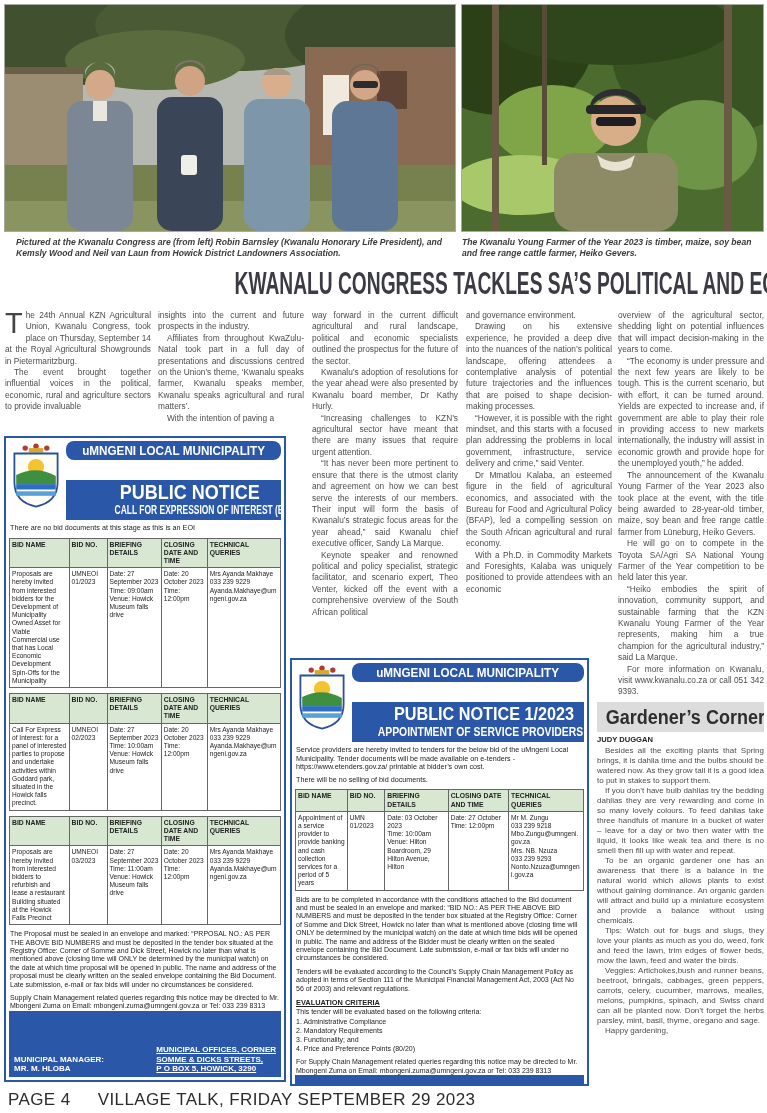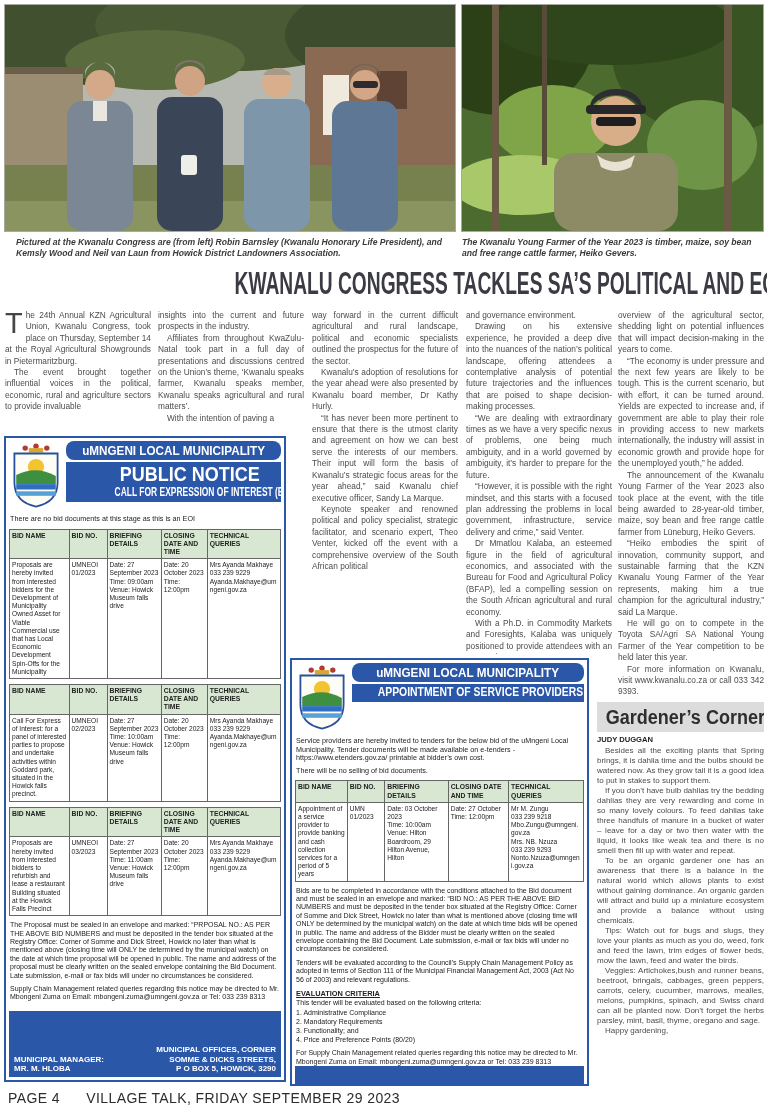--- a/index.html
+++ b/index.html
@@ -35,51 +35,51 @@
   .col5 { left:618px; width:146px; height:386px; }
   .dropcap::first-letter { float:left; font-size:29px; line-height:24px; padding:1px 3px 0 0; color:#454545; }
 
   
   .notice { position:absolute; box-sizing:border-box; border:2px solid #2b57a8; background:#fff;
             padding:3px; display:flex; flex-direction:column; overflow:hidden; }
   .notice1 { left:4px;   top:436px; width:282px; height:646px; }
   .notice2 { left:290px; top:658px; width:299px; height:428px; }
   .n-head { display:flex; gap:3px; }
   .n-logo { flex:0 0 54px; }
-  .n-bars { flex:1 1 auto; display:flex; flex-direction:column; gap:2px; min-width:0; }
+  .n-bars { flex:1 1 auto; display:flex; flex-direction:column; gap:20px; min-width:0; }
   .bar-muni { background:#2b57a8; color:#fff; border-radius:8px; text-align:center;
               font-weight:bold; font-size:13px; line-height:17px; padding:1px 0; overflow:hidden; }
   .bar-main { background:#2b57a8; color:#fff; text-align:center; padding:1px 0 3px; overflow:hidden; }
   .n-title { font-weight:bold; font-size:20px; line-height:22px; white-space:nowrap;padding-left:32px; }
   .n-sub   { font-weight:bold; font-size:13px; line-height:14px; white-space:nowrap; }
   .n-intro { font-size:7.2px; line-height:8.6px; color:#222; margin:4px 1px 0; }
   .n-table { width:100%; border-collapse:collapse; table-layout:fixed; margin-top:5px; }
   .n-table th { background:#d7e7d2; font-size:6.8px; line-height:8.2px; text-align:left;
                 vertical-align:top; padding:2px; border:1px solid #666; color:#222; }
   .n-table td { font-size:6.6px; line-height:8.2px; vertical-align:top; padding:2px;
                 border:1px solid #666; white-space:pre-line; overflow-wrap:anywhere; color:#222; }
   .n-para { font-size:7px; line-height:8.4px; color:#222; margin:5px 1px 0; }
   .n-eval-h { font-size:7.4px; font-weight:bold; text-decoration:underline; color:#222; margin:5px 1px 0; }
   .n-list { list-style:none; margin:1px 1px 0; padding:0; font-size:7px; line-height:9px; color:#222; }
   .n-foot { margin-top:auto; background:#2b57a8; color:#fff; display:flex; justify-content:space-between;
             align-items:flex-end; padding:3px 5px; font-weight:bold; font-size:8px; line-height:9.6px; }
   .n-foot .mgr  { white-space:pre-line;margin-top:41px; }
-  .n-foot .addr { white-space:pre-line; text-align:right; }
+  .n-foot .addr { white-space:pre-line; text-align:left;text-decoration:underline; }
 
   
   .gardener { position:absolute; left:597px; top:702px; width:167px; height:384px; overflow:hidden; }
   .g-title { background:#dcdcdc; text-align:center; font-weight:bold; font-size:20px; line-height:24px;
              color:#2e2e2e; padding:3px 0; white-space:nowrap; overflow:hidden; margin:0; }
   .g-byline { font-weight:bold; font-size:7.6px; line-height:9px; color:#222; margin:3px 0 2px; }
   .g-body { text-align:justify; font-size:8px; line-height:10px; color:#4c4c4c; }
   .g-body p { margin:0; }
   .g-body p.indent { text-indent:8px; }
 
   
-  .page-footer { position:absolute; left:8px; top:1090px; font-size:14px; color:#2c2c2c; letter-spacing:.4px; }
+  .page-footer { position:absolute; left:8px; top:1090px; font-size:17px; color:#2c2c2c; letter-spacing:.4px; }
   .page-footer .pg { margin-right:22px; }
 </style>
 </head>
 <body>
 
 <div class="page">
 
   <figure class="photo photo-left">
     <svg width="450" height="226" viewBox="0 0 450 226">
       <rect width="450" height="226" fill="#b5b9b2"></rect>
@@ -154,38 +154,38 @@
     <p class="indent">The event brought together influential voices in the political, economic, rural and agriculture sectors to provide invaluable</p>
   </div>
   <div class="col col2">
     <p>insights into the current and future prospects in the industry.</p>
     <p class="indent">Affiliates from throughout KwaZulu-Natal took part in a full day of presentations and discussions centred on the Union’s theme, ‘Kwanalu speaks farmer, Kwanalu speaks member, Kwanalu speaks agricultural and rural matters’.</p>
     <p class="indent">With the intention of paving a</p>
   </div>
   <div class="col col3">
     <p>way forward in the current difficult agricultural and rural landscape, political and economic specialists outlined the prospectus for the future of the sector.</p>
     <p class="indent">Kwanalu’s adoption of resolutions for the year ahead were also presented by Kwanalu board member, Dr Kathy Hurly.</p>
+    <p class="indent">“Increasing challenges to KZN’s agricultural sector have meant that there are many issues that require urgent attention.</p>
     <p class="indent">“It has never been more pertinent to ensure that there is the utmost clarity and agreement on how we can best serve the interests of our members. Their input will form the basis of Kwanalu’s strategic focus areas for the year ahead,” said Kwanalu chief executive officer, Sandy La Marque.</p>
     <p class="indent">Keynote speaker and renowned political and policy specialist, strategic facilitator, and scenario expert, Theo Venter, kicked off the event with a comprehensive overview of the South African political</p>
   </div>
   <div class="col col4">
     <p>and governance environment.</p>
     <p class="indent">Drawing on his extensive experience, he provided a deep dive into the nuances of the nation’s political landscape, offering attendees a contemplative analysis of potential future trajectories and the influences that are poised to shape decision-making processes.</p>
-    <p class="indent">“We are dealing with extraordinary times as we have a very specific nexus of problems, one being much ambiguity, and in a world governed by ambiguity, it’s harder to prepare for the future.</p>
     <p class="indent">“However, it is possible with the right mindset, and this starts with a focused plan addressing the problems in local government, infrastructure, service delivery and crime,” said Venter.</p>
     <p class="indent">Dr Mmatlou Kalaba, an esteemed figure in the field of agricultural economics, and associated with the Bureau for Food and Agricultural Policy (BFAP), led a compelling session on the South African agricultural and rural economy.</p>
     <p class="indent">With a Ph.D. in Commodity Markets and Foresights, Kalaba was uniquely positioned to provide attendees with an economic</p>
   </div>
   <div class="col col5">
     <p>overview of the agricultural sector, shedding light on potential influences that will impact decision-making in the years to come.</p>
     <p class="indent">“The economy is under pressure and the next few years are likely to be tough. This is the current scenario, but with effort, it can be turned around. Yields are expected to increase and, if government are able to play their role in providing access to new markets internationally, the industry will assist in economic growth and provide hope for the unemployed youth,” he added.</p>
     <p class="indent">The announcement of the Kwanalu Young Farmer of the Year 2023 also took place at the event, with the title being awarded to 28-year-old timber, maize, soy bean and free range cattle farmer from Lüneburg, Heiko Gevers.</p>
+    <p class="indent">He will go on to compete in the Toyota SA/Agri SA National Young Farmer of the Year competition to be held later this year.</p>
     <p class="indent">“Heiko embodies the spirit of innovation, community support, and sustainable farming that the KZN Kwanalu Young Farmer of the Year represents, making him a true champion for the agricultural industry,” said La Marque.</p>
-    <p class="indent">He will go on to compete in the Toyota SA/Agri SA National Young Farmer of the Year competition to be held later this year.</p>
-    <p class="indent">For more information on Kwanalu, visit www.kwanalu.co.za or call 033 342 9393.</p>
+    <p class="indent">For more information on Kwanalu, visit www.kwanalu.co.za or call 051 342 9393.</p>
   </div>
 
   <section class="notice notice1">
     <div class="n-head">
       <svg class="n-logo" width="54" height="70" viewBox="0 0 60 74">
         <circle cx="18" cy="6" r="3" fill="#b23a2e"></circle>
           <circle cx="30" cy="4" r="3" fill="#b23a2e"></circle>
           <circle cx="42" cy="6" r="3" fill="#b23a2e"></circle>
         <rect x="22" y="6" width="16" height="5" fill="#d9a72e"></rect>
         <path d="M6 12 L54 12 L54 44 Q54 66 30 71 Q6 66 6 44 Z" fill="#fdfdf5" stroke="#28509c" stroke-width="2"></path>
@@ -324,20 +324,21 @@
         <rect x="22" y="6" width="16" height="5" fill="#d9a72e"></rect>
         <path d="M6 12 L54 12 L54 44 Q54 66 30 71 Q6 66 6 44 Z" fill="#fdfdf5" stroke="#28509c" stroke-width="2"></path>
         <circle cx="30" cy="27" r="9" fill="#f4c330"></circle>
         <path d="M8 36 Q30 25 52 37 L52 46 L8 46 Z" fill="#3f8f41"></path>
         <rect x="8" y="46" width="44" height="6" fill="#2f6fc1"></rect>
         <rect x="8" y="54" width="44" height="5" fill="#58a0d8"></rect>
       </svg>
       <div class="n-bars">
         <div class="bar-muni"><span class="sq sqx90">uMNGENI LOCAL MUNICIPALITY</span></div>
         <div class="bar-main">
+          <div class="n-title" style="font-size:18px;"><span class="sq sqx90">PUBLIC NOTICE 1/2023</span></div>
           <div class="n-sub"><span class="sq sqx80">APPOINTMENT OF SERVICE PROVIDERS</span></div>
         </div>
       </div>
     </div>
     <p class="n-intro">Service providers are hereby invited to tenders for the below bid of the uMngeni Local Municipality. Tender documents will be made available on e-tenders - https://www.etenders.gov.za/ printable at bidder’s own cost.</p>
     <p class="n-intro">There will be no selling of bid documents.</p>
 
     <table class="n-table">
       <colgroup>
           <col style="width:18%">

